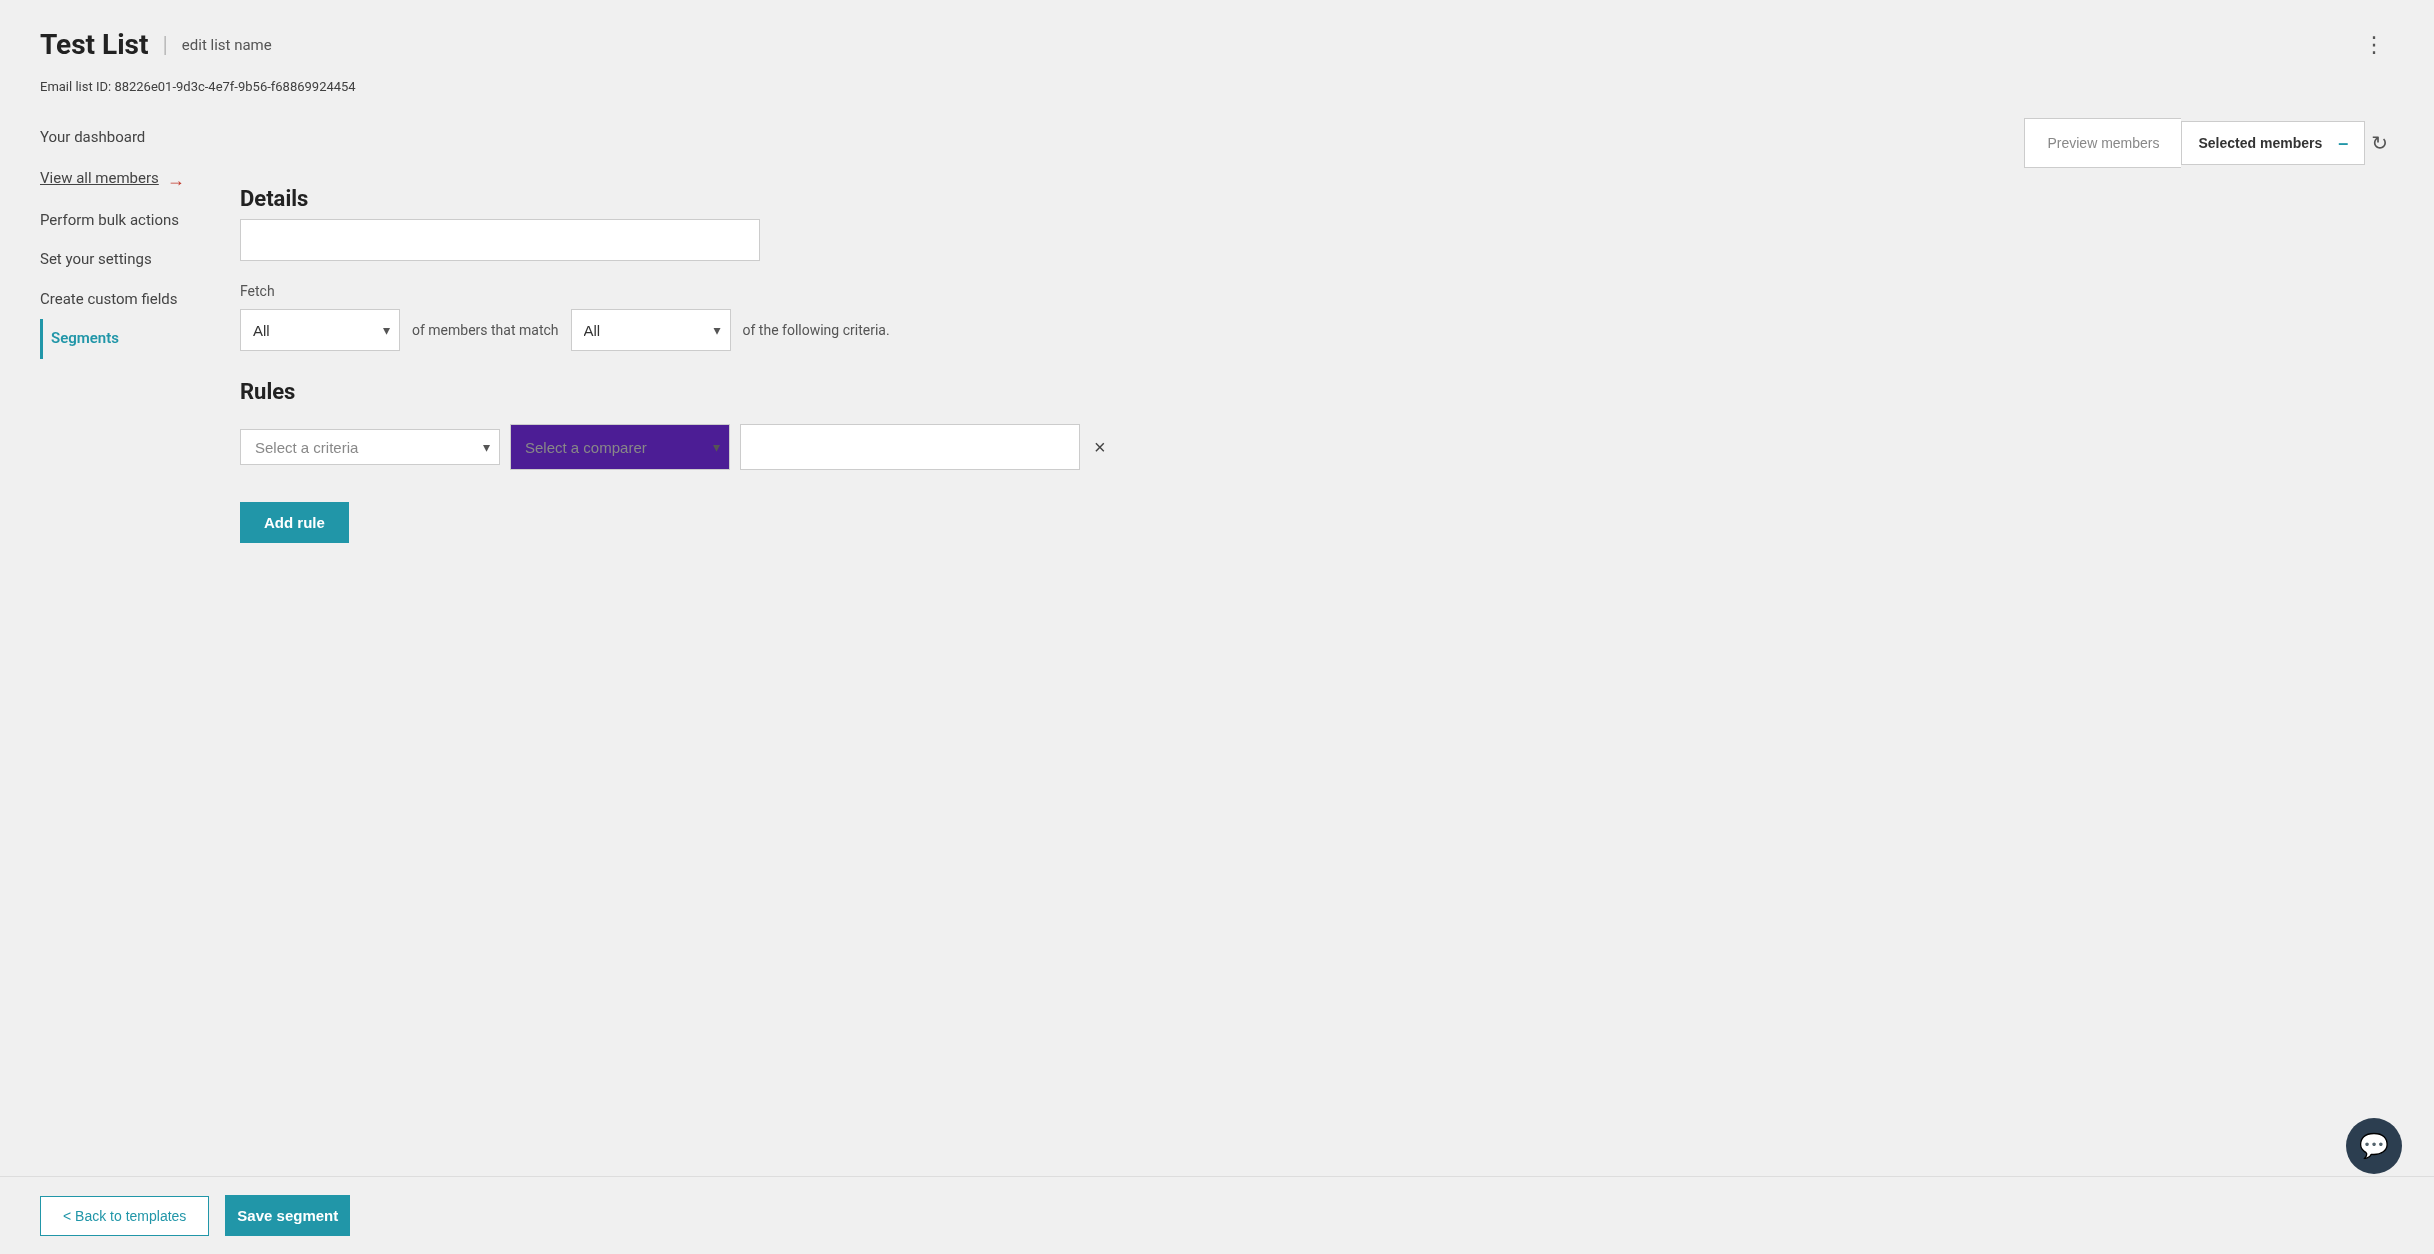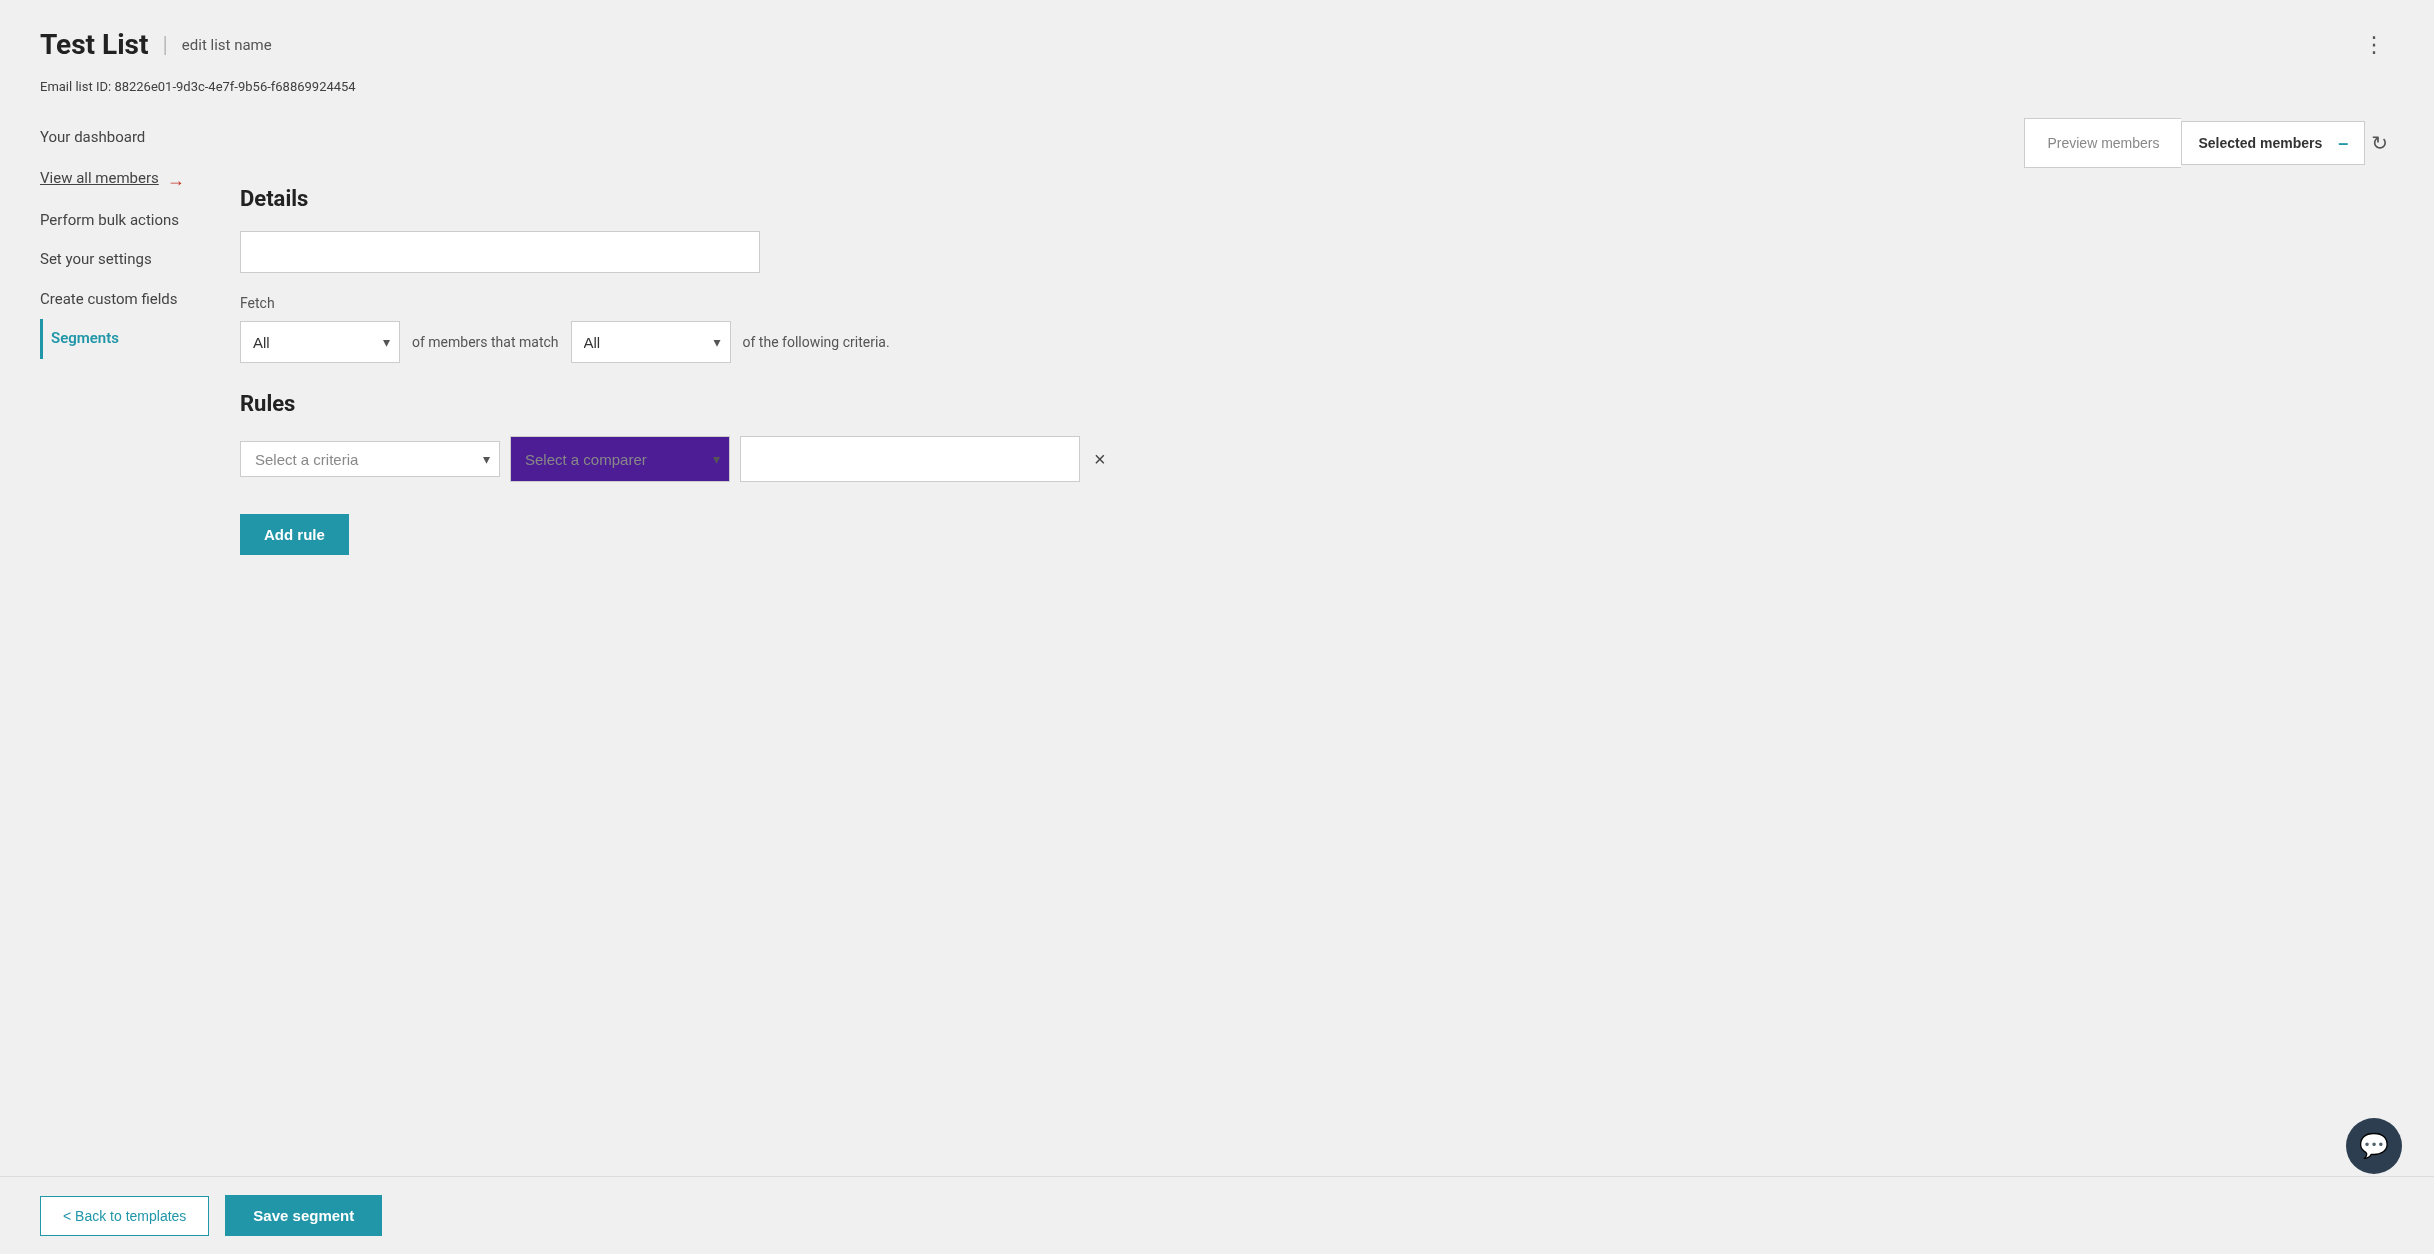--- a/index.html
+++ b/index.html
@@ -142,21 +142,21 @@
       color: #555;
       padding: 0 6px;
       display: flex;
       align-items: center;
       height: 50px;
     }
     .section-title {
       font-size: 22px;
       font-weight: 700;
       color: #222;
-      margin-bottom: 20px;
+      margin-bottom: 8px;
     }
     .form-label {
       font-size: 14px;
       color: #555;
       margin-bottom: 8px;
     }
     .text-input {
       width: 520px;
       height: 42px;
       border: 1px solid #ccc;
@@ -322,21 +322,21 @@
       border: 1px solid #2196a8;
       color: #2196a8;
       padding: 11px 22px;
       font-size: 14px;
       cursor: pointer;
     }
     .save-btn {
       background: #2196a8;
       border: none;
       color: #fff;
-      padding: 12px 28px;
+      padding: 12px 12px;
       font-size: 15px;
       font-weight: 600;
       cursor: pointer;
     }
     .chat-fab {
       position: fixed;
       bottom: 80px;
       right: 32px;
       width: 56px;
       height: 56px;

